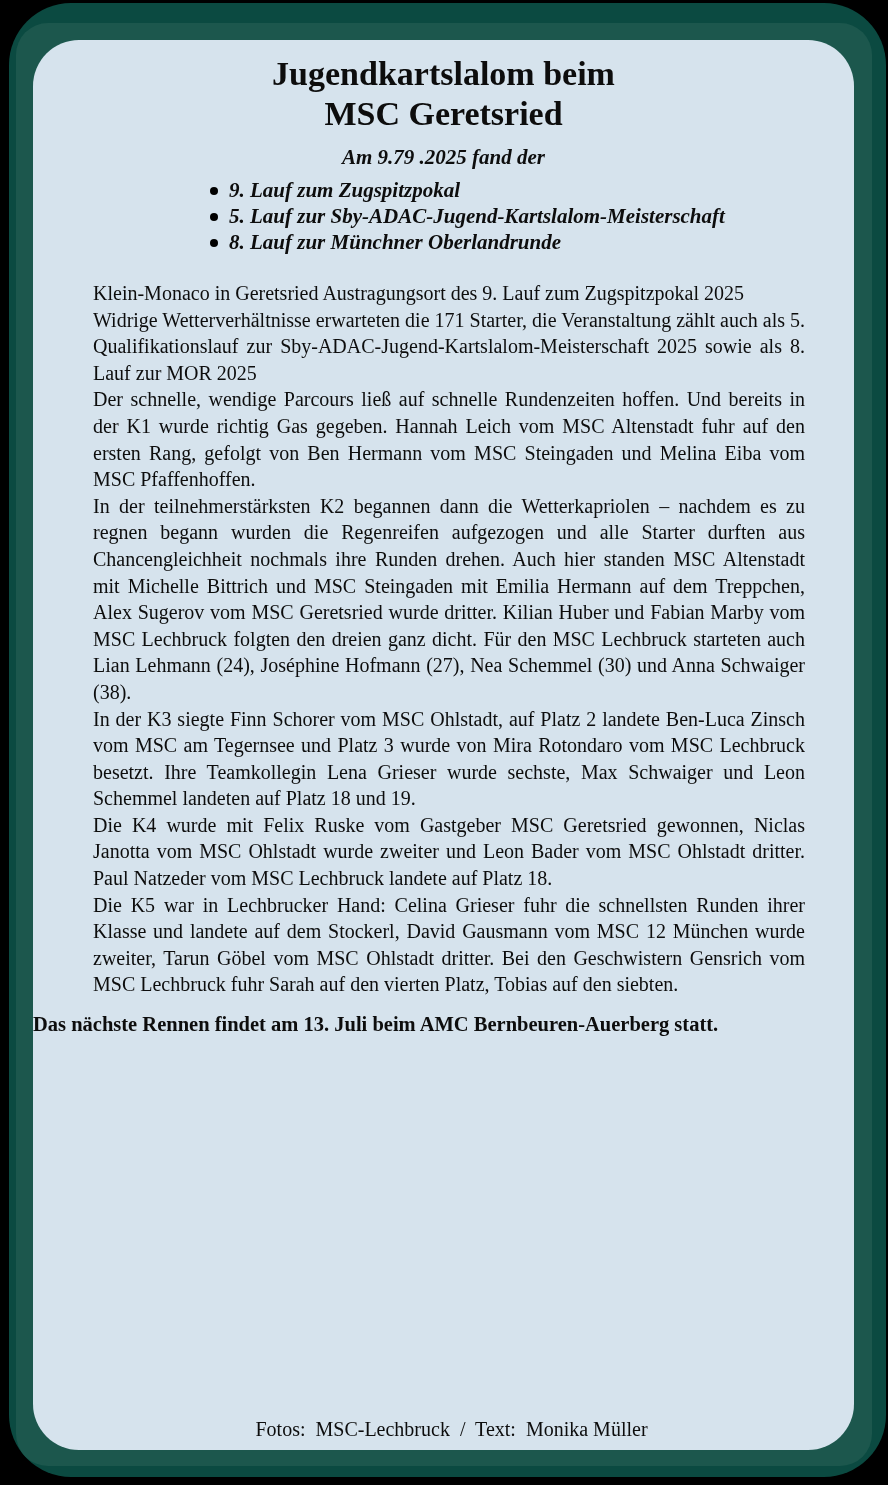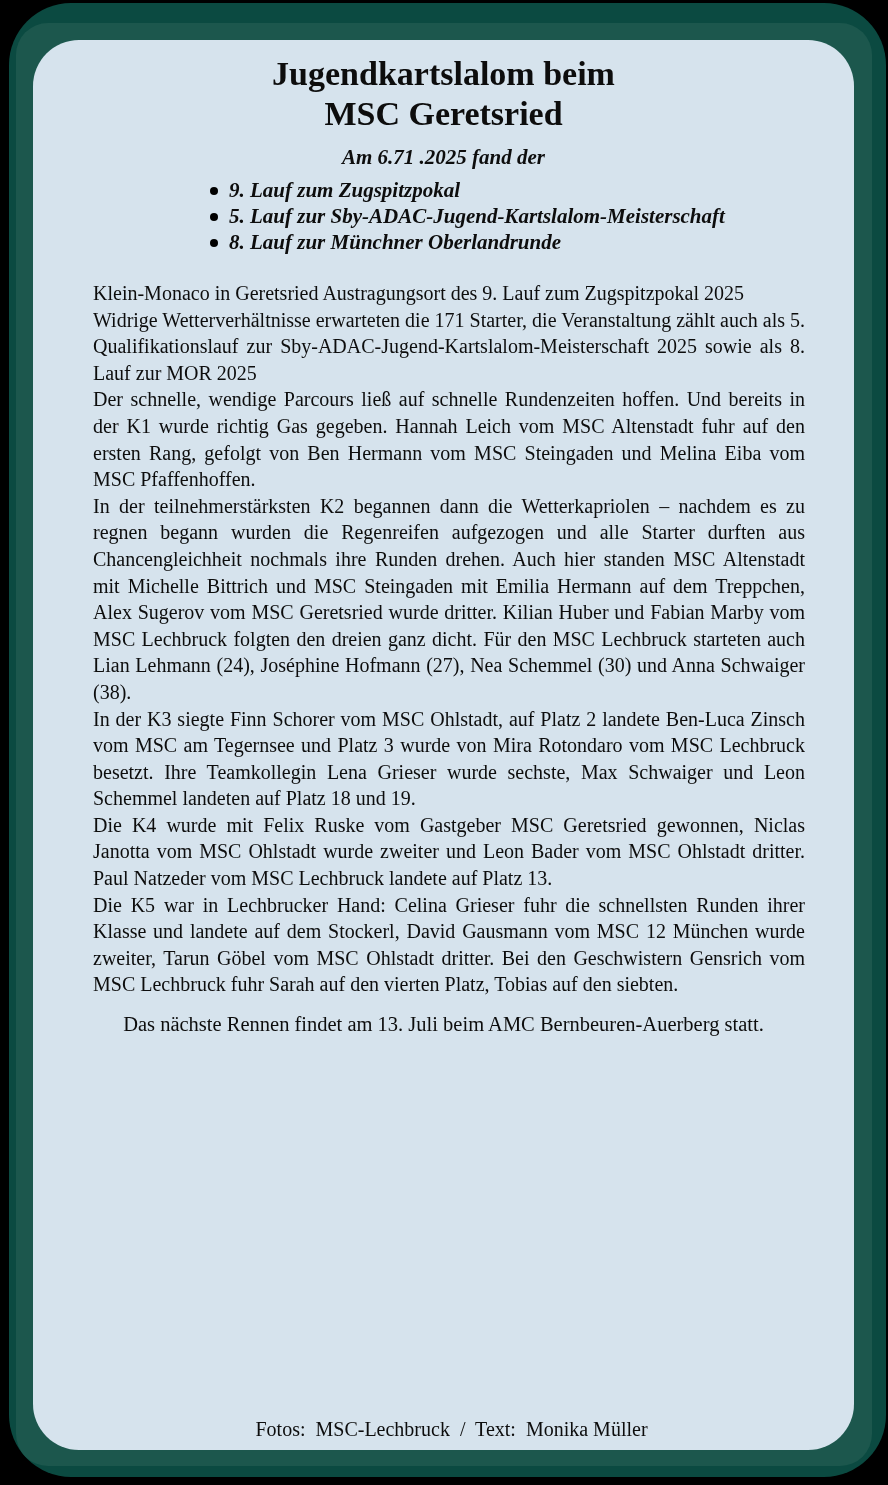--- a/index.html
+++ b/index.html
@@ -65,22 +65,22 @@
   }
   .article-body{
     margin:25px 49px 0 60px;
     font-size:20px;
     line-height:26.6px;
     text-align:justify;
   }
   .article-body p{margin:0;padding:0;font-family:Liberation Serif, serif;}
   .closing{
     margin-top:15px;
-    text-align:center;
-    font-weight:normal;
+    text-align:left;
+    font-weight:bold;
     font-size:20.5px;
   }
   .credits{
     position:absolute;left:16px;right:0;bottom:9px;
     text-align:center;
     font-size:20px;
     white-space:pre-wrap;
   }
 </style>
 </head>
@@ -88,41 +88,41 @@
 
 <div class="frame-outer">
   <div class="frame-inner">
     <div class="content">
 
       <h1 class="page-title">
         <span>Jugendkartslalom beim</span>
         <span>MSC Geretsried</span>
       </h1>
 
-      <div class="date-line">Am 6.71 .2025 fand der</div>
+      <div class="date-line">Am 9.79 .2025 fand der</div>
 
       <ul class="events">
         <li>
           <span class="dot"></span><span>9. Lauf zum Zugspitzpokal</span>
         </li>
         <li>
           <span class="dot"></span><span>5. Lauf zur Sby-ADAC-Jugend-Kartslalom-Meisterschaft</span>
         </li>
         <li>
           <span class="dot"></span><span>8. Lauf zur Münchner Oberlandrunde</span>
         </li>
       </ul>
 
       <div class="article-body">
         <p>Klein-Monaco in Geretsried Austragungsort des 9. Lauf zum Zugspitzpokal 2025</p>
         <p>Widrige Wetterverhältnisse erwarteten die 171 Starter, die Veranstaltung zählt auch als 5. Qualifikationslauf zur Sby-ADAC-Jugend-Kartslalom-Meisterschaft 2025 sowie als 8. Lauf zur MOR 2025</p>
         <p>Der schnelle, wendige Parcours ließ auf schnelle Rundenzeiten hoffen. Und bereits in der K1 wurde richtig Gas gegeben. Hannah Leich vom MSC Altenstadt fuhr auf den ersten Rang, gefolgt von Ben Hermann vom MSC Steingaden und Melina Eiba vom MSC Pfaffenhoffen.</p>
         <p>In der teilnehmerstärksten K2 begannen dann die Wetterkapriolen – nachdem es zu regnen begann wurden die Regenreifen aufgezogen und alle Starter durften aus Chancengleichheit nochmals ihre Runden drehen. Auch hier standen MSC Altenstadt mit Michelle Bittrich und MSC Steingaden mit Emilia Hermann auf dem Treppchen, Alex Sugerov vom MSC Geretsried wurde dritter. Kilian Huber und Fabian Marby vom MSC Lechbruck folgten den dreien ganz dicht. Für den MSC Lechbruck starteten auch Lian Lehmann (24), Joséphine Hofmann (27), Nea Schemmel (30) und Anna Schwaiger (38).</p>
         <p>In der K3 siegte Finn Schorer vom MSC Ohlstadt, auf Platz 2 landete Ben-Luca Zinsch vom MSC am Tegernsee und Platz 3 wurde von Mira Rotondaro vom MSC Lechbruck besetzt. Ihre Teamkollegin Lena Grieser wurde sechste, Max Schwaiger und Leon Schemmel landeten auf Platz 18 und 19.</p>
-        <p>Die K4 wurde mit Felix Ruske vom Gastgeber MSC Geretsried gewonnen, Niclas Janotta vom MSC Ohlstadt wurde zweiter und Leon Bader vom MSC Ohlstadt dritter. Paul Natzeder vom MSC Lechbruck landete auf Platz 13.</p>
+        <p>Die K4 wurde mit Felix Ruske vom Gastgeber MSC Geretsried gewonnen, Niclas Janotta vom MSC Ohlstadt wurde zweiter und Leon Bader vom MSC Ohlstadt dritter. Paul Natzeder vom MSC Lechbruck landete auf Platz 18.</p>
         <p>Die K5 war in Lechbrucker Hand: Celina Grieser fuhr die schnellsten Runden ihrer Klasse und landete auf dem Stockerl, David Gausmann vom MSC 12 München wurde zweiter, Tarun Göbel vom MSC Ohlstadt dritter. Bei den Geschwistern Gensrich vom MSC Lechbruck fuhr Sarah auf den vierten Platz, Tobias auf den siebten.</p>
       </div>
 
       <div class="closing">Das nächste Rennen findet am 13. Juli beim AMC Bernbeuren-Auerberg statt.</div>
 
       <div class="credits">Fotos:  MSC-Lechbruck  /  Text:  Monika Müller</div>
 
     </div>
   </div>
 </div>

